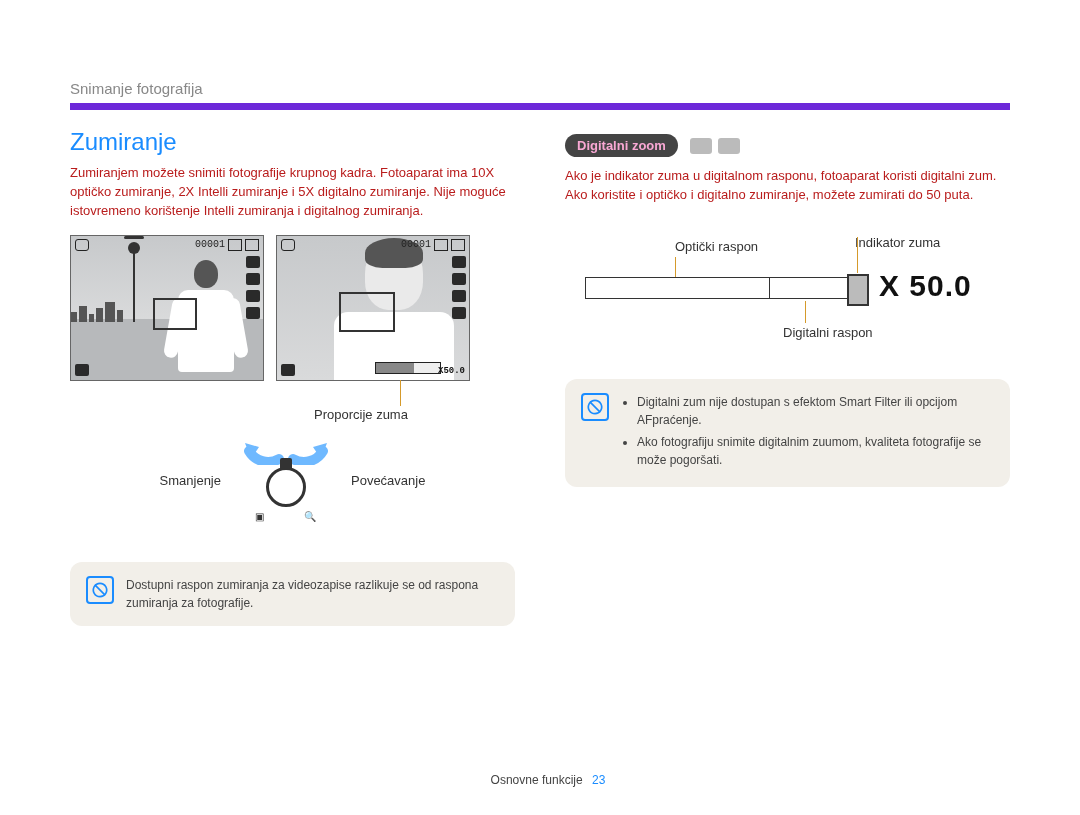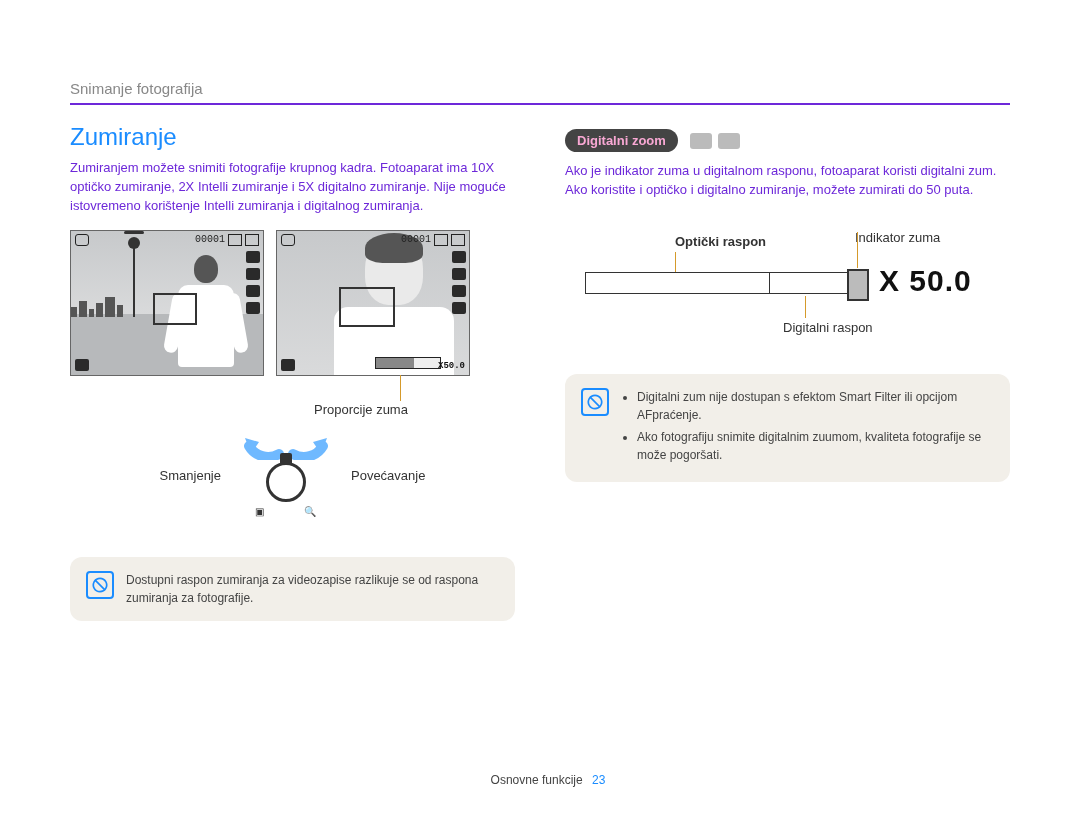--- a/index.html
+++ b/index.html
@@ -14,42 +14,42 @@
   .page {
     padding: 80px 70px 40px 70px;
     box-sizing: border-box;
     width: 100%;
     height: 100%;
     position: relative;
   }
   .section-header {
     font-size: 15px;
     color: #888;
-    border-bottom: 2px solid #6d28d9;
+    border-bottom: 7px solid #6d28d9;
     padding-bottom: 6px;
     margin-bottom: 18px;
   }
   .columns {
     display: flex;
     gap: 50px;
   }
   .col {
     flex: 1;
     min-width: 0;
   }
   h1.title {
     color: #1a8cff;
     font-size: 24px;
     font-weight: normal;
     margin: 0 0 8px 0;
   }
   .body-text {
     font-size: 13px;
     line-height: 1.45;
-    color: #6d28d9;
+    color: #b91c1c;
     margin-bottom: 14px;
   }
   .screenshots {
     display: flex;
     gap: 12px;
     margin-bottom: 8px;
   }
   .camera-screen {
     width: 192px;
     height: 144px;
@@ -480,21 +480,21 @@
           <span class="m"></span>
           <span class="m"></span>
         </span>
       </div>
       <div class="body-text">Ako je indikator zuma u digitalnom rasponu, fotoaparat koristi digitalni zum. Ako koristite i optičko i digitalno zumiranje, možete zumirati do 50 puta.</div>
 
       <div class="digital-diagram">
         <div class="label-abs" style="left:290px; top:16px;">Indikator zuma</div>
         <div class="orange-line" style="left:292px; top:18px; width:1px; height:36px;"></div>
 
-        <div class="label-abs" style="left:110px; top:20px;font-weight:bold;">Optički raspon</div>
+        <div class="label-abs" style="left:110px; top:20px;">Optički raspon</div>
         <div class="orange-line" style="left:110px; top:38px; width:1px; height:20px;"></div>
 
         <div class="zoom-track">
           <div class="seg optical"></div>
           <div class="seg digital"></div>
         </div>
         <div class="zoom-ind"></div>
         <div class="zoom-readout">X 50.0</div>
 
         <div class="orange-line" style="left:240px; top:82px; width:1px; height:22px;"></div>

